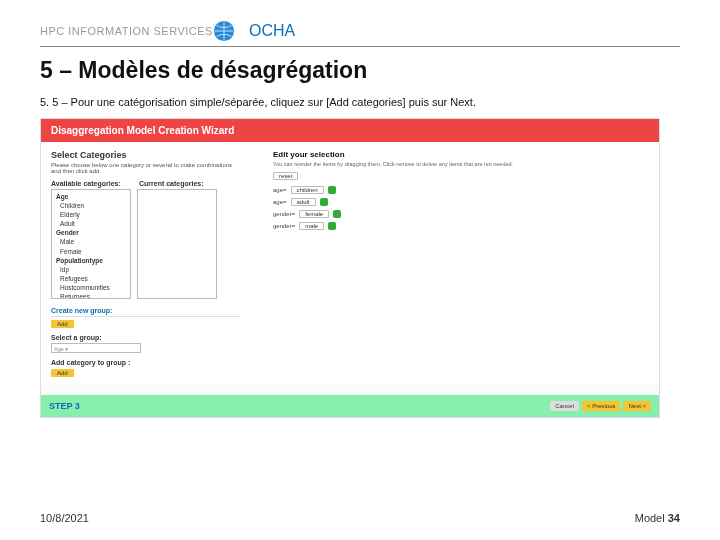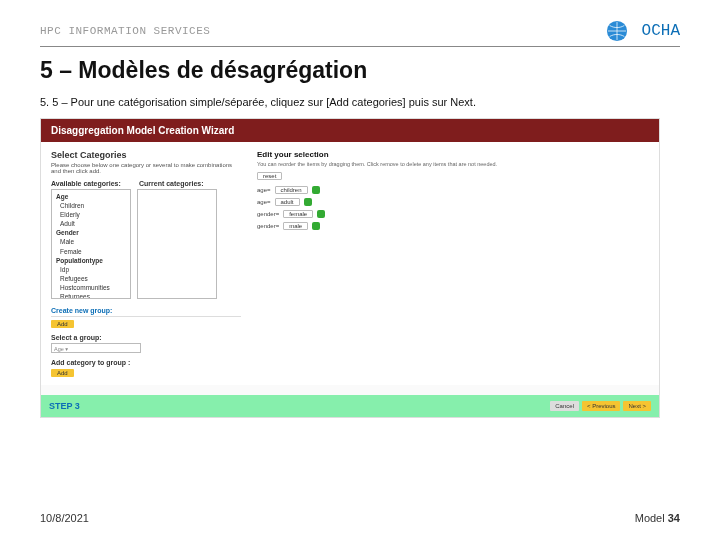--- a/index.html
+++ b/index.html
@@ -1,26 +1,26 @@
 <!DOCTYPE html>
 <html><head>
 <meta charset="utf-8">
 <style>
   * { box-sizing: border-box; margin: 0; padding: 0; }
   body { width: 720px; height: 540px; background: #fff; font-family: Arial, sans-serif; color: #222; overflow: hidden; }
   .slide { width: 720px; height: 540px; position: relative; padding: 20px 40px 0 40px; }
-  .header { display: flex; justify-content: space-between; align-items: center; border-bottom: 1px solid #888; padding-bottom: 4px; margin-bottom: 10px; font-family: Liberation Mono, monospace; }
+  .header { display: flex; align-items: center; border-bottom: 1px solid #888; padding-bottom: 4px; margin-bottom: 10px; }
   .header-left { font-size: 11px; color: #999; letter-spacing: 0.5px; }
   .header-right { display: flex; align-items: center; gap: 14px; font-size: 16px; color: #0c6eb6; font-weight: 500; }
   .ocha-logo { width: 22px; height: 22px; }
   .title { font-size: 23px; font-weight: 700; margin: 8px 0 12px 0; color: #111; }
   .subtitle { font-size: 11px; color: #111; margin-bottom: 10px; }
   .screenshot { width: 620px; height: 300px; background: #fafafa; border: 1px solid #ddd; position: relative; font-size: 8px; color: #333; overflow: hidden; }
-  .wizard-header { background: #7f1d1d; color: #fff; padding: 6px 10px; font-size: 10px; font-weight: 700; }
-  .wizard-body { padding: 8px 10px; display: flex; gap: 12px; background: #fff; }
+  .wizard-header { background: #ef4444; color: #fff; padding: 6px 10px; font-size: 10px; font-weight: 700; }
+  .wizard-body { padding: 8px 10px; display: flex; gap: 28px; background: #fff; }
   .left-pane { flex: 0 0 190px; }
   .right-pane { flex: 1; border-left: 0; padding-left: 4px; }
   .sel-title { font-size: 9px; font-weight: 700; margin-bottom: 2px; }
   .sel-sub { font-size: 6px; color: #555; margin-bottom: 6px; }
   .cols-head { display: flex; gap: 8px; font-size: 7px; font-weight: 700; margin-bottom: 2px; }
   .cat-box { width: 80px; height: 110px; border: 1px solid #bbb; background: #fff; padding: 2px 4px; font-size: 6.5px; line-height: 1.4; overflow: hidden; }
   .cat-box b { font-weight: 700; }
   .cat-row { display: flex; gap: 6px; }
   .create-group { color: #0c6eb6; font-size: 7px; font-weight: 700; margin-top: 8px; border-bottom: 1px solid #ddd; padding-bottom: 2px; }
   .mini-btn { display: inline-block; background: #f5c431; color: #333; font-size: 6px; padding: 1px 6px; border-radius: 1px; margin-top: 3px; }

